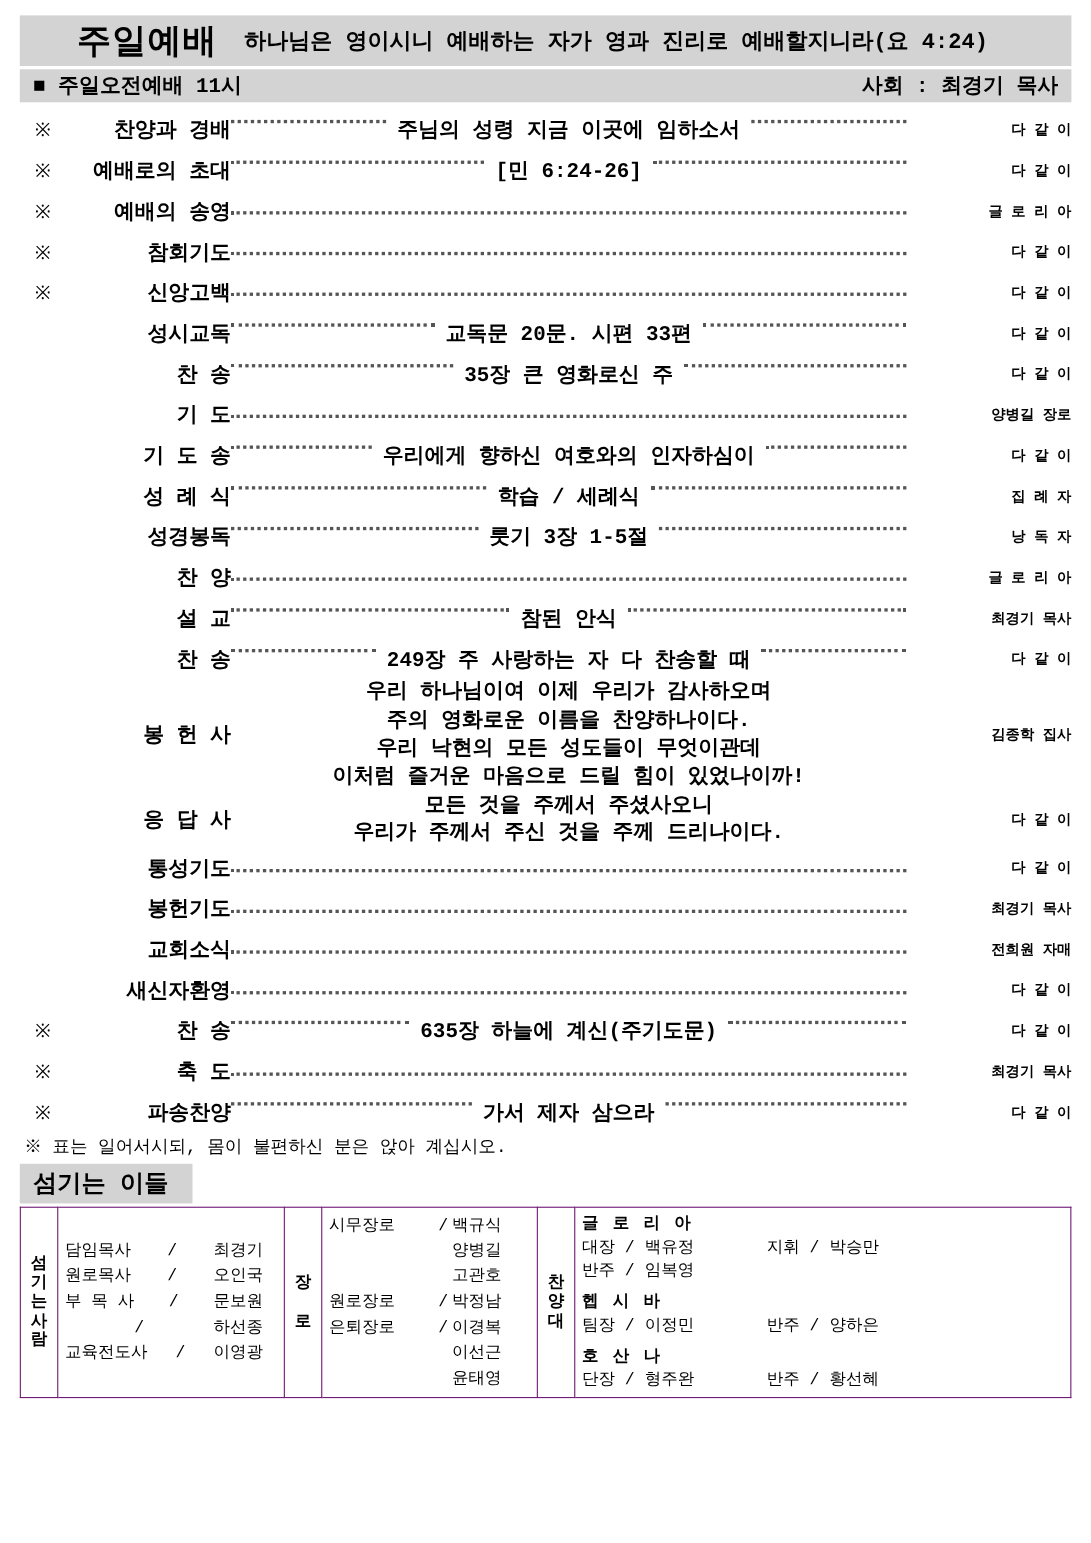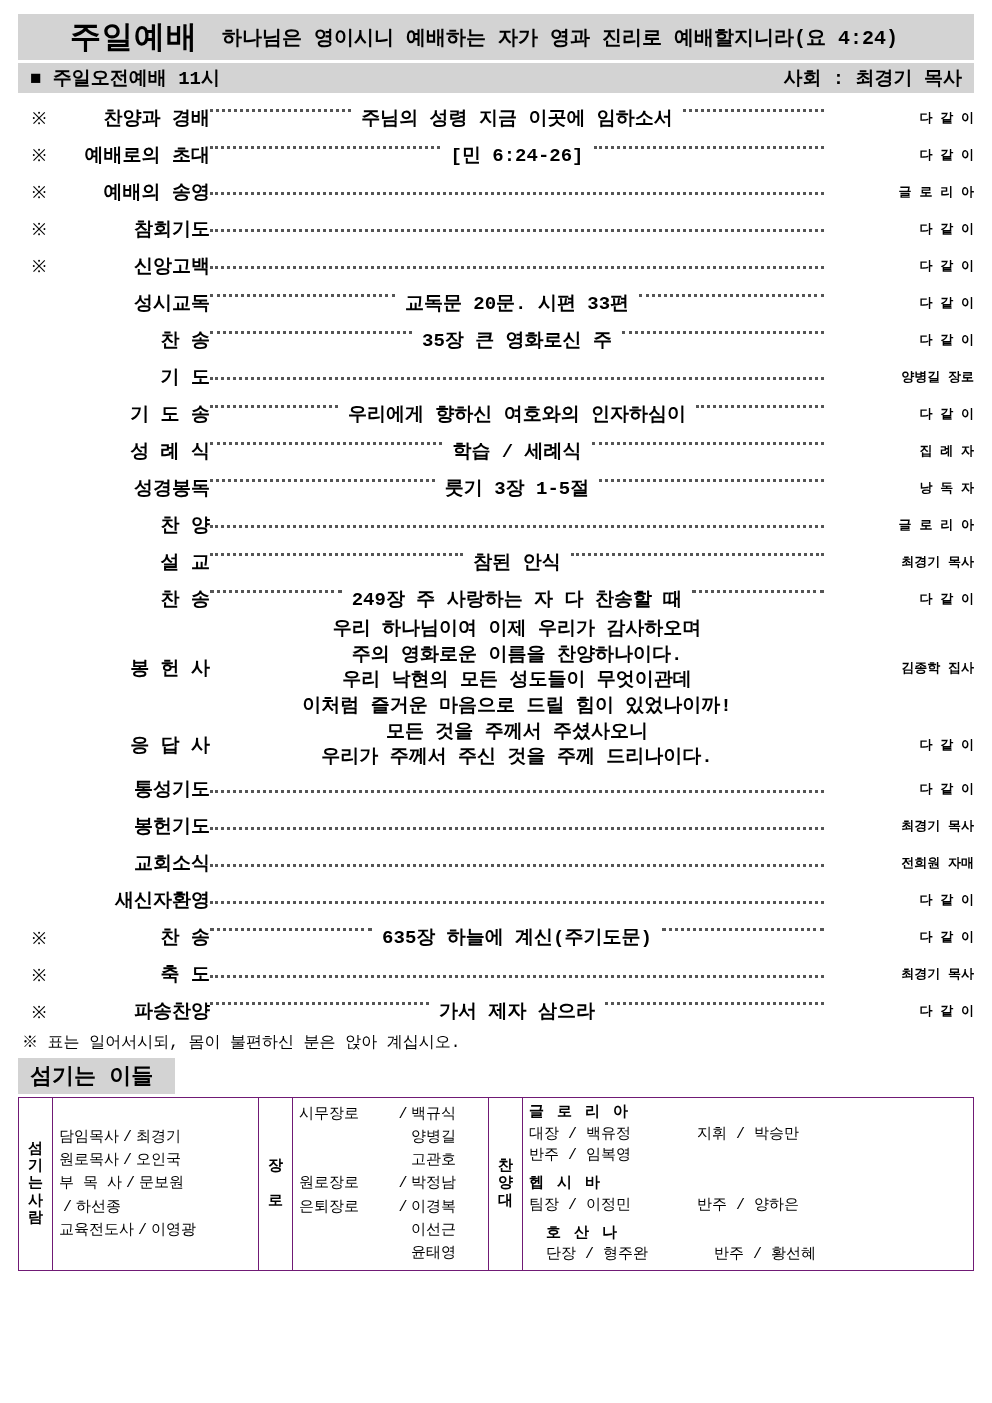--- a/index.html
+++ b/index.html
@@ -143,34 +143,34 @@
     font-size: 16px;
     font-weight: bold;
     line-height: 1.15;
     white-space: pre-line;
   }
   .cell-people {
     width: 206px;
     font-size: 15.5px;
     line-height: 1.55;
   }
-  .cell-people .line { display: flex; }
+  .cell-people .line { display: flex; justify-content: space-between; }
   .cell-people .line .role { white-space: nowrap; }
   .cell-people .line .sep { padding: 0 4px; }
   .cell-people .line .nm { white-space: nowrap; min-width: 58px; text-align: left; }
   .elders-cell { width: 196px; font-size: 15.5px; line-height: 1.55; }
   .elders-cell .line { display: flex; }
   .elders-cell .line .role { width: 96px; white-space: nowrap; }
   .elders-cell .line .sep { width: 16px; text-align: center; }
   .elders-cell .line .nm { white-space: nowrap; }
   .elders-cell .line.cont .role { visibility: hidden; }
   .elders-cell .line.cont .sep { visibility: hidden; }
   .choir-cell { font-size: 15.5px; line-height: 1.45; }
   .choir-block { margin-bottom: 6px; }
-  .choir-block:last-child { margin-bottom: 0; margin-left: 17px; }
+  .choir-block:last-child { margin-bottom: 0; }
   .choir-name { font-weight: bold; letter-spacing: 2px; }
   .choir-rows { display: flex; align-items: flex-start; }
   .choir-rows .left { width: 168px; }
   .choir-rows .right { flex: 1; }
   .choir-rows .sub { white-space: nowrap; }
 </style>
 </head>
 <body>
 
 <div class="page">

